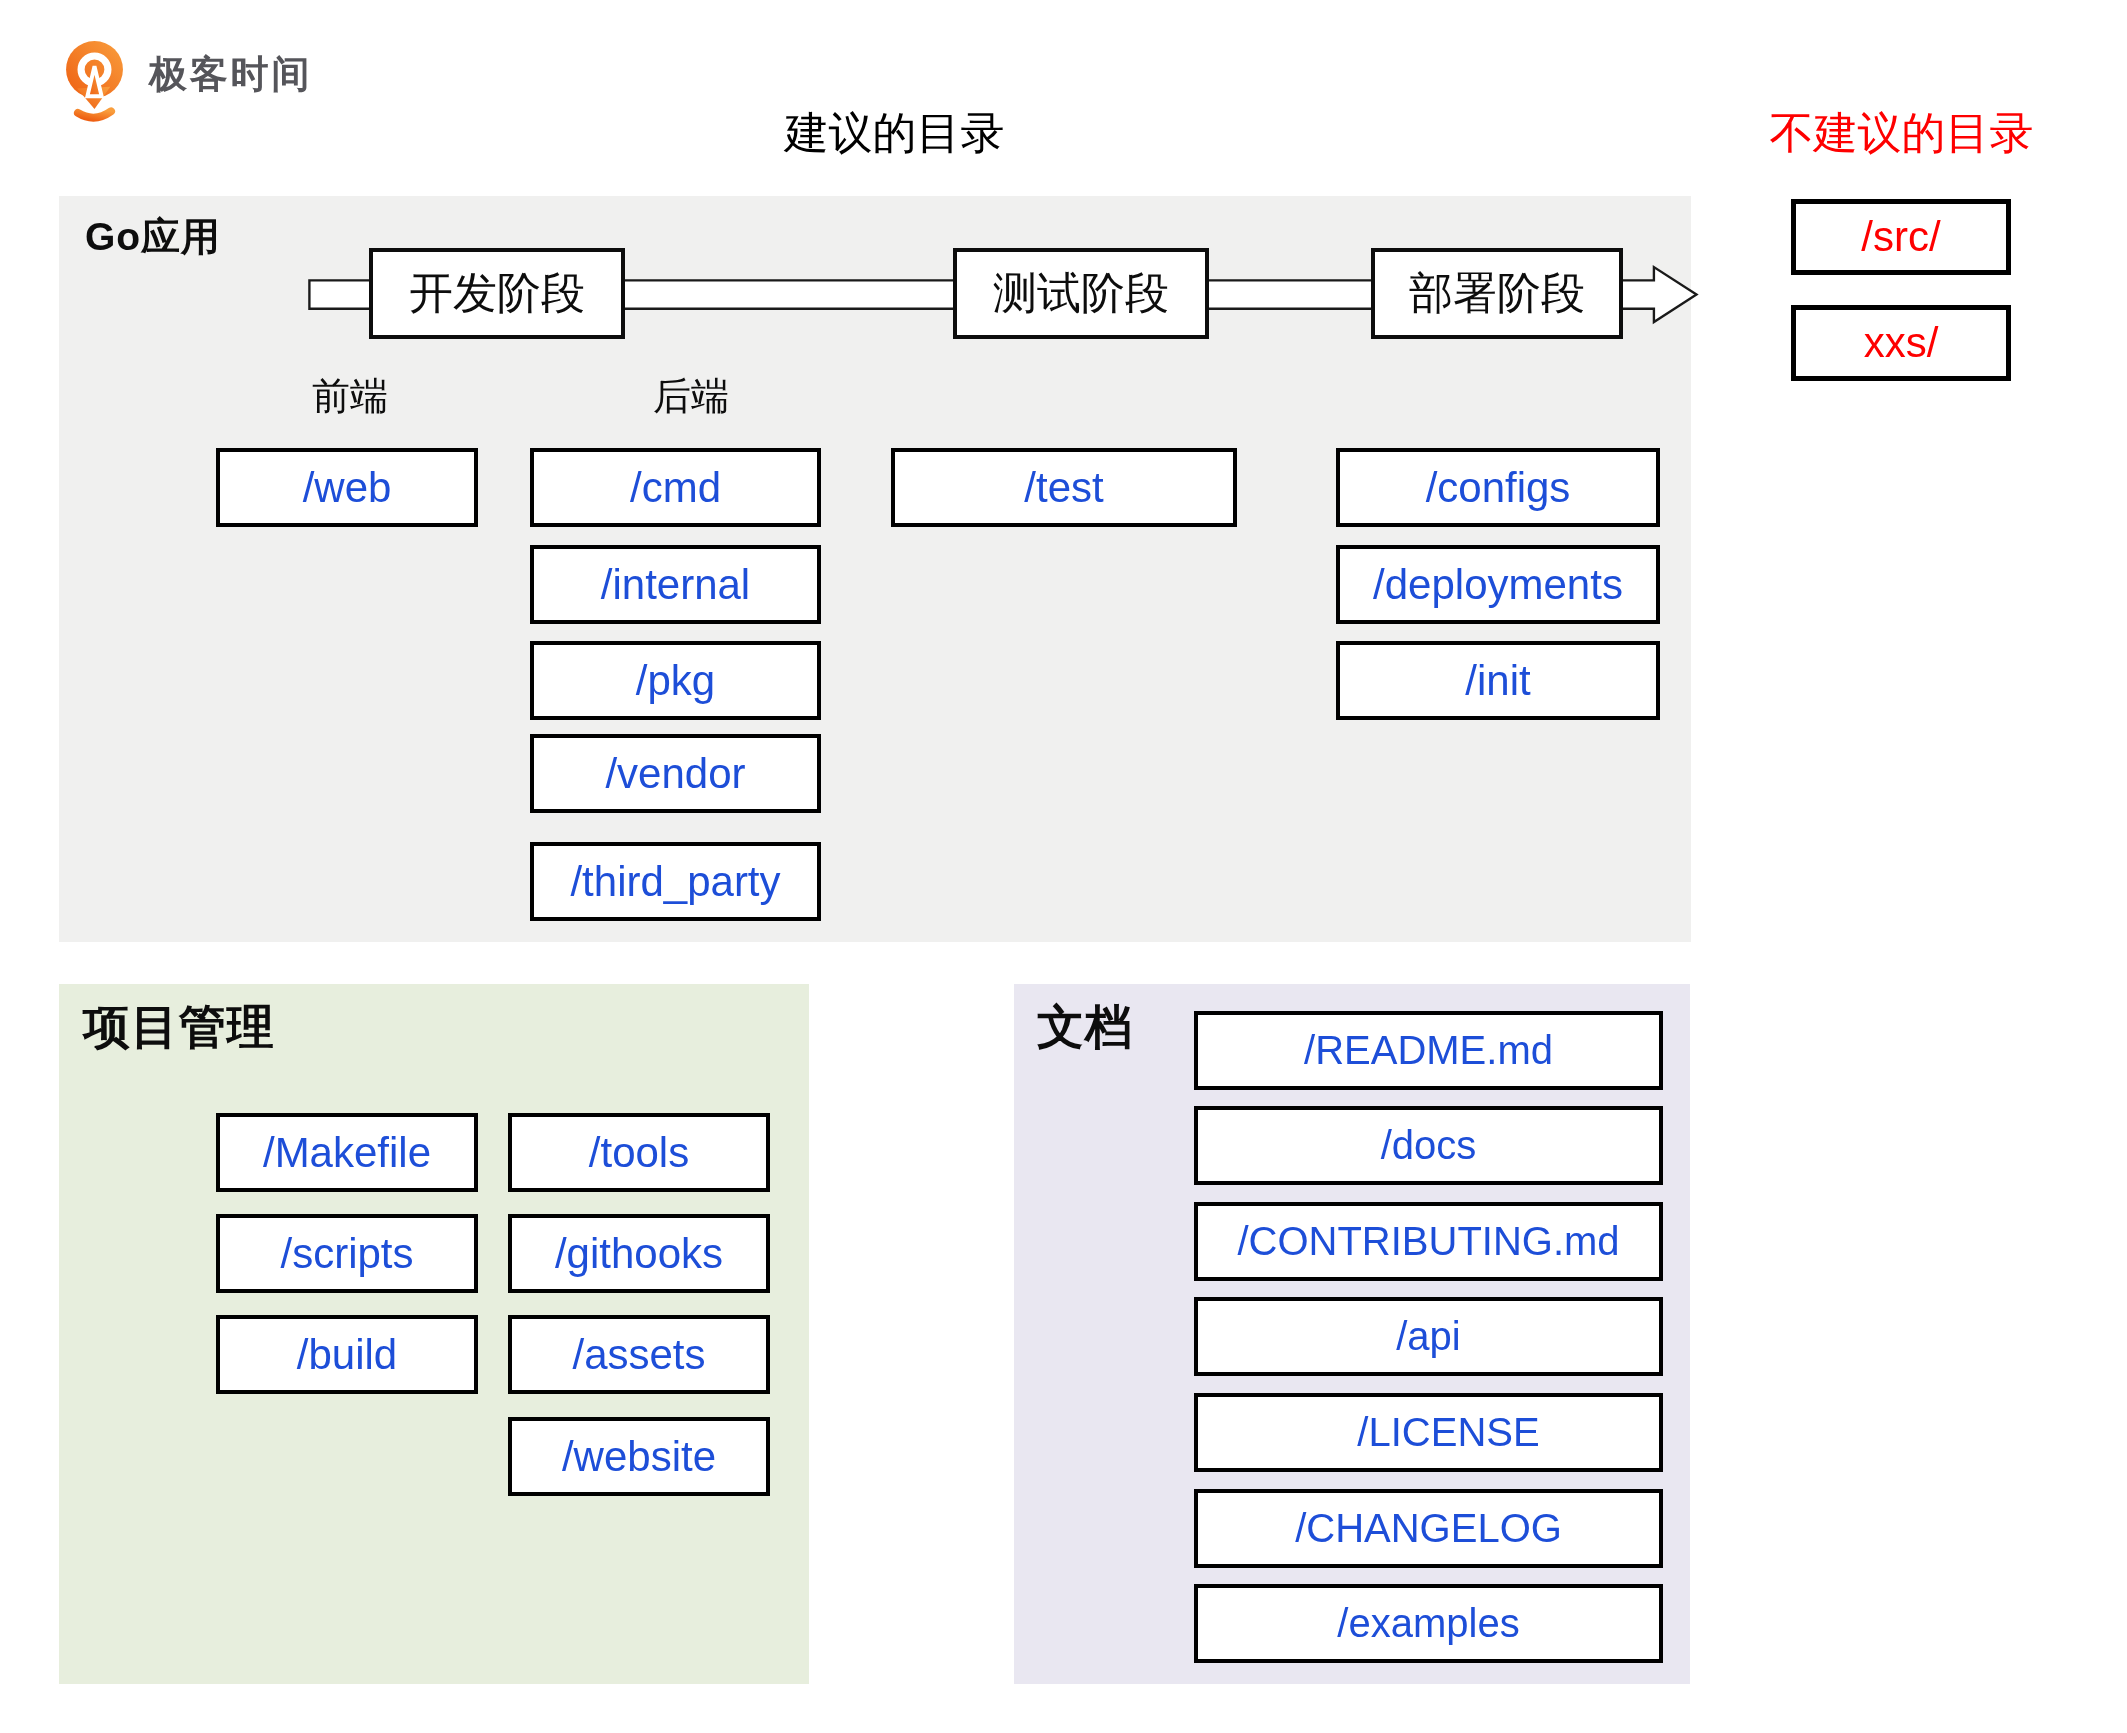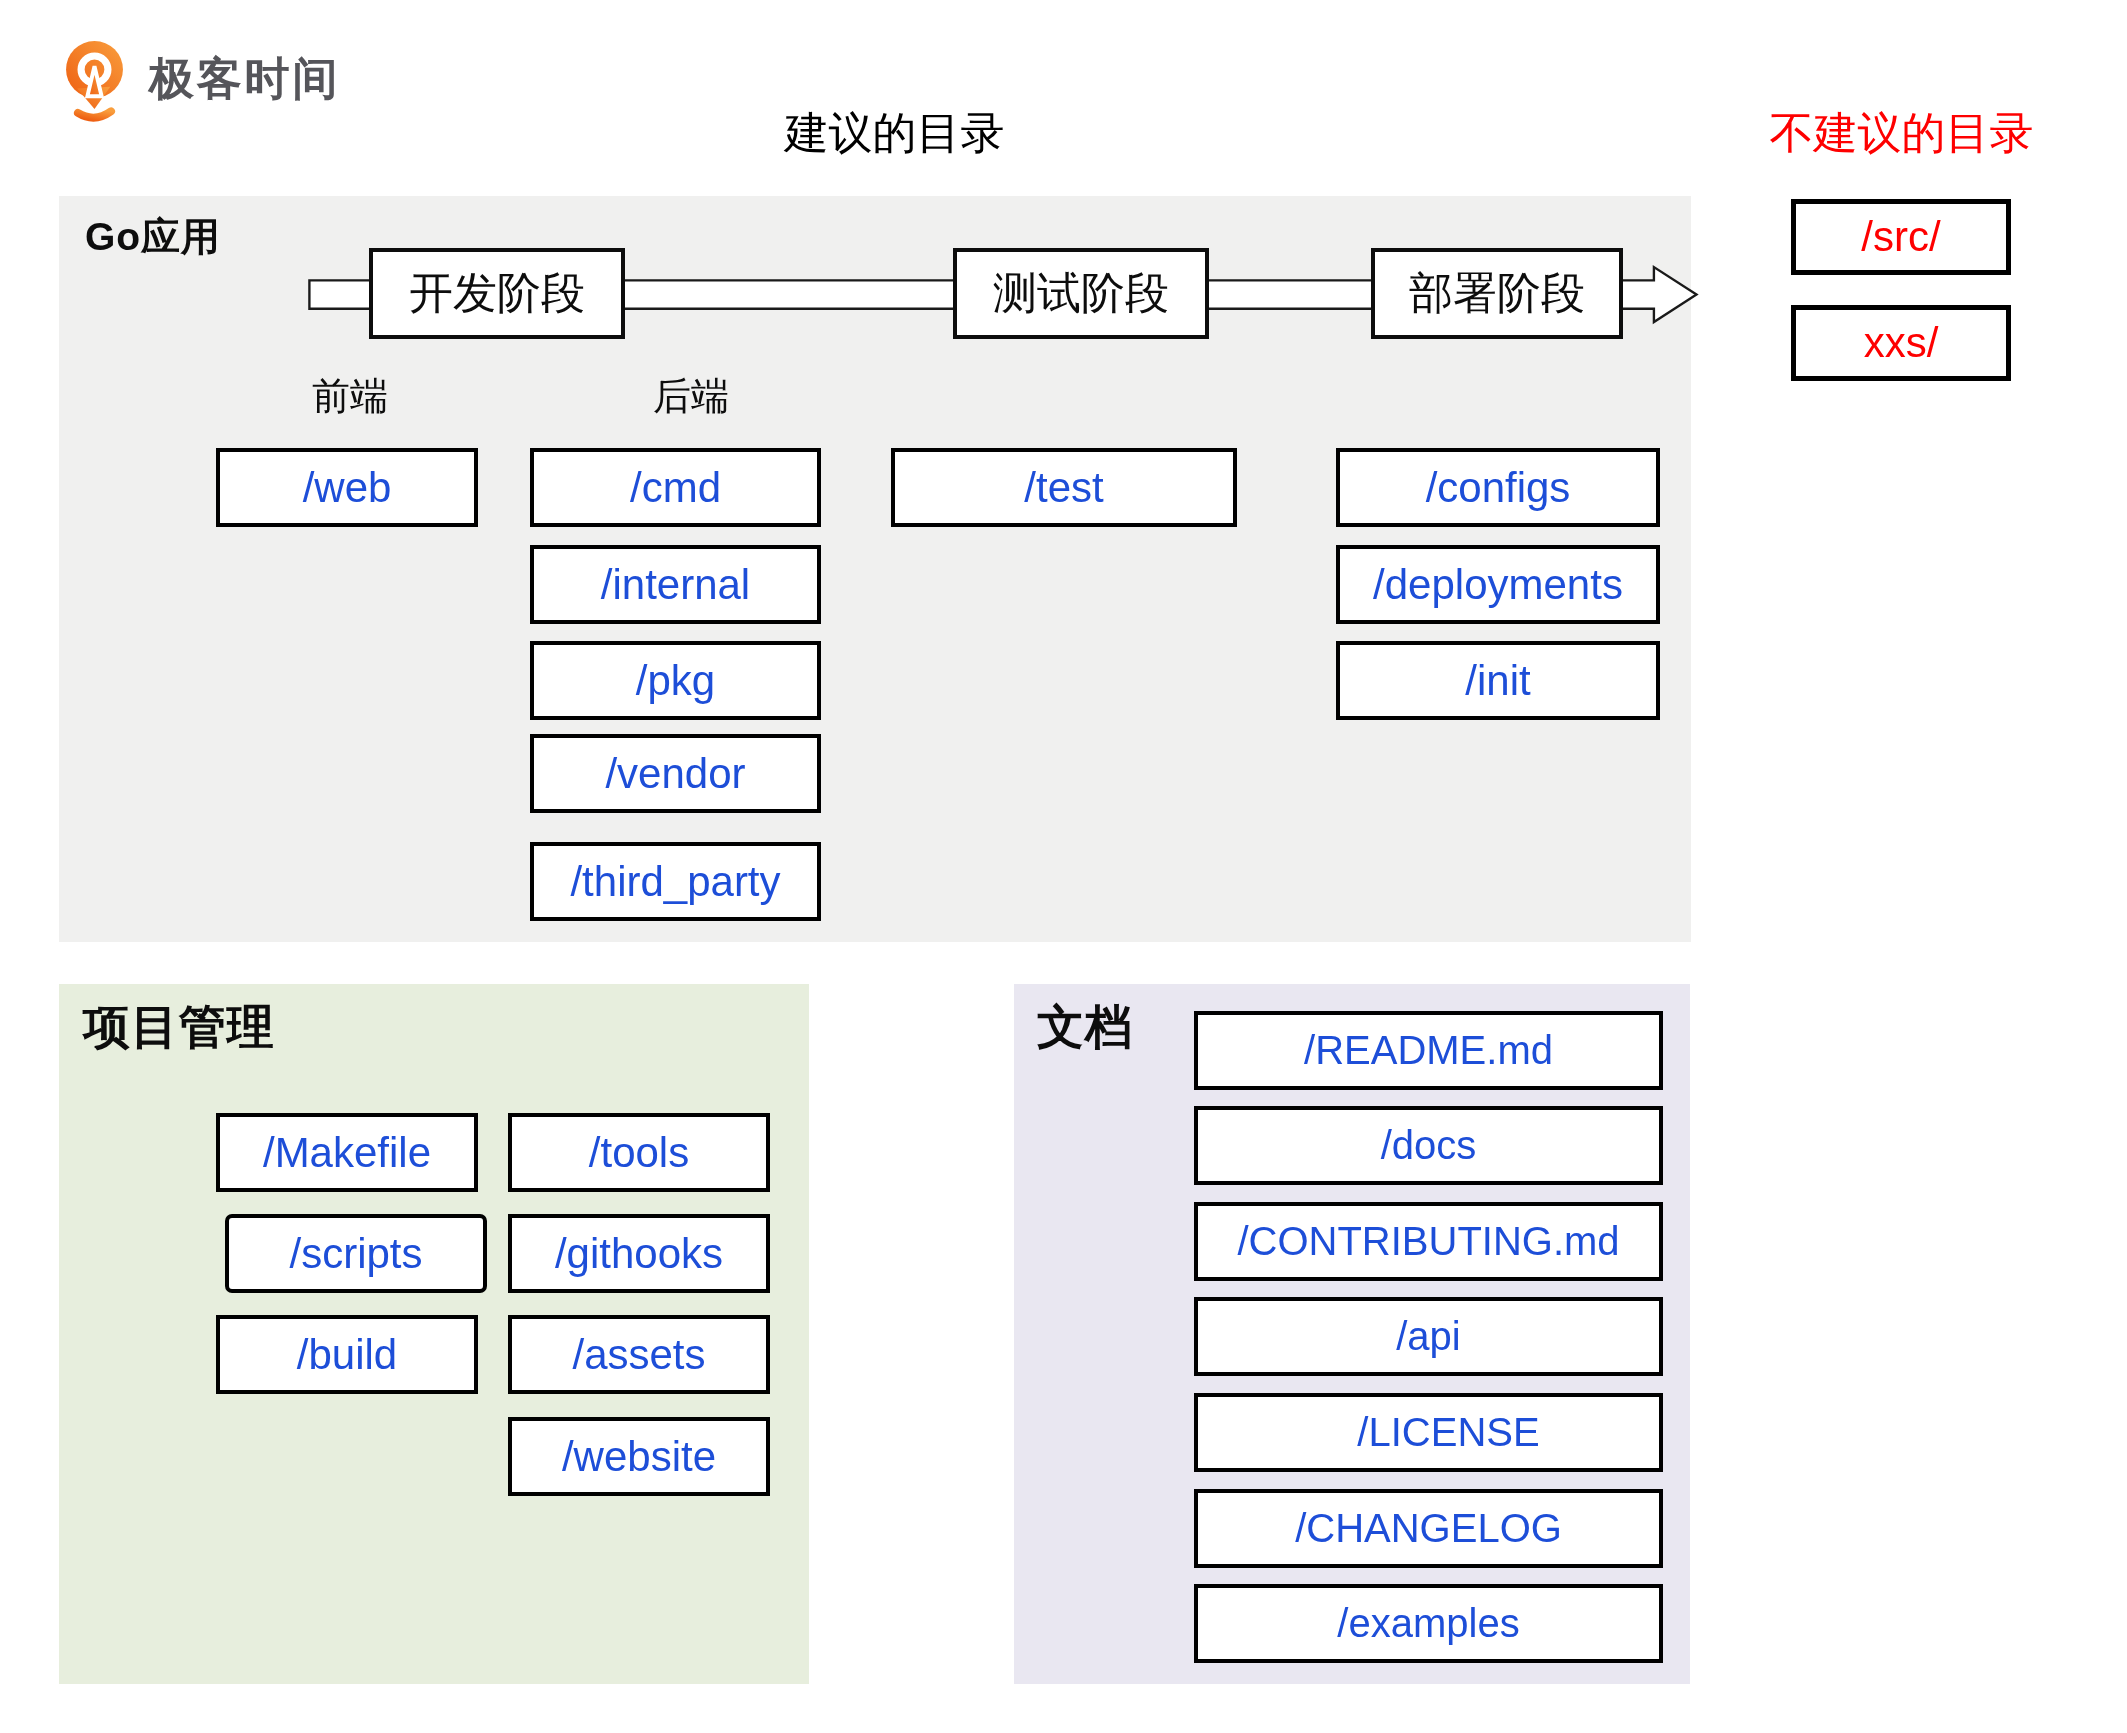--- a/index.html
+++ b/index.html
@@ -45,21 +45,21 @@
     display:flex;align-items:center;justify-content:center;
     font-size:42px;white-space:nowrap;
   }
   .sublabel{
     position:absolute;top:371px;font-size:38px;color:#0d0d0d;white-space:nowrap;
   }
   .docbox{left:1194px;width:469px;font-size:40px;}
   #flow-arrow{position:absolute;left:0;top:0;z-index:2;}
   #brand{position:absolute;left:55px;top:36px;display:flex;align-items:flex-start;}
   #brand-text{
-    font-size:45px;font-weight:700;color:#55555a;
+    font-size:38px;font-weight:700;color:#55555a;
     letter-spacing:2.8px;margin-left:15px;margin-top:13.2px;white-space:nowrap;
   }
 </style>
 </head>
 <body>
 
 <div id="canvas">
 
   <div id="brand">
     <svg width="79" height="89" viewBox="0 0 100 112">
@@ -109,21 +109,21 @@
   <div class="dirbox" style="left:891px;top:448px;width:346px;height:79px;">/test</div>
 
   <div class="dirbox" style="left:1336px;top:448px;width:324px;height:79px;">/configs</div>
   <div class="dirbox" style="left:1336px;top:545px;width:324px;height:79px;">/deployments</div>
   <div class="dirbox" style="left:1336px;top:641px;width:324px;height:79px;">/init</div>
 
   <div class="panel panel-green" style="left:59px;top:984px;width:750px;height:700px;"></div>
   <div class="section-title" style="left:83px;top:996px;">项目管理</div>
 
   <div class="dirbox" style="left:216px;top:1113px;width:262px;height:79px;">/Makefile</div>
-  <div class="dirbox" style="left:225px;top:1214px;width:262px;height:79px;border-radius:7px;">/scripts</div>
+  <div class="dirbox" style="left:216px;top:1214px;width:262px;height:79px;">/scripts</div>
   <div class="dirbox" style="left:216px;top:1315px;width:262px;height:79px;">/build</div>
 
   <div class="dirbox" style="left:508px;top:1113px;width:262px;height:79px;">/tools</div>
   <div class="dirbox" style="left:508px;top:1214px;width:262px;height:79px;">/githooks</div>
   <div class="dirbox" style="left:508px;top:1315px;width:262px;height:79px;">/assets</div>
   <div class="dirbox" style="left:508px;top:1417px;width:262px;height:79px;">/website</div>
 
   <div class="panel panel-purple" style="left:1014px;top:984px;width:676px;height:700px;"></div>
   <div class="section-title" style="left:1037px;top:996px;">文档</div>
 

